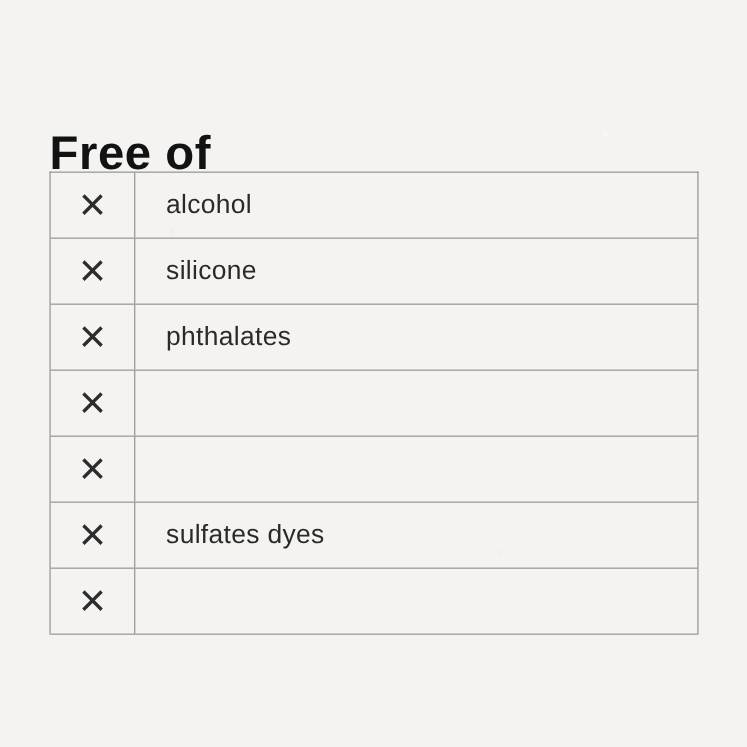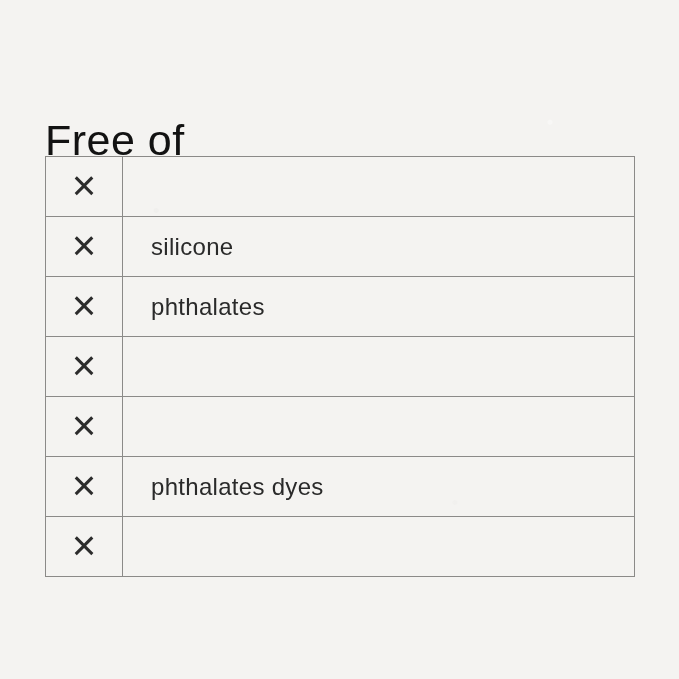--- a/index.html
+++ b/index.html
@@ -18,21 +18,21 @@
       radial-gradient(circle at 81% 18%, rgba(255,255,255,0.35) 0 2px, transparent 3px);
     font-family: "Liberation Sans", "DejaVu Sans", sans-serif;
     overflow: hidden;
   }
   .page-title {
     position: absolute;
     left: 45px;
     top: 88px;
     font-size: 43px;
     line-height: 1.1;
-    font-weight: 400;
+    font-weight: 700;
     letter-spacing: 0.5px;
     color: #121212;
   }
   .free-table {
     position: absolute;
     left: 45px;
     top: 156px;
     width: 590px;
     border-top: 1px solid #8b8a88;
     border-left: 1px solid #8b8a88;
@@ -75,20 +75,21 @@
 </head>
 <body>
 
 <h1 class="page-title">Free of</h1>
 
 <div class="free-table" id="free-table">
     <div class="row">
       <div class="cell-icon">
         <span class="x-icon">×</span>
       </div>
+      <div class="cell-label">alcohol</div>
     </div>
     <div class="row">
       <div class="cell-icon">
         <span class="x-icon">×</span>
       </div>
       <div class="cell-label">silicone</div>
     </div>
     <div class="row">
       <div class="cell-icon">
         <span class="x-icon">×</span>
@@ -102,20 +103,20 @@
     </div>
     <div class="row">
       <div class="cell-icon">
         <span class="x-icon">×</span>
       </div>
     </div>
     <div class="row">
       <div class="cell-icon">
         <span class="x-icon">×</span>
       </div>
-      <div class="cell-label">phthalates dyes</div>
+      <div class="cell-label">sulfates dyes</div>
     </div>
     <div class="row">
       <div class="cell-icon">
         <span class="x-icon">×</span>
       </div>
     </div>
   </div>
 
 </body></html>

